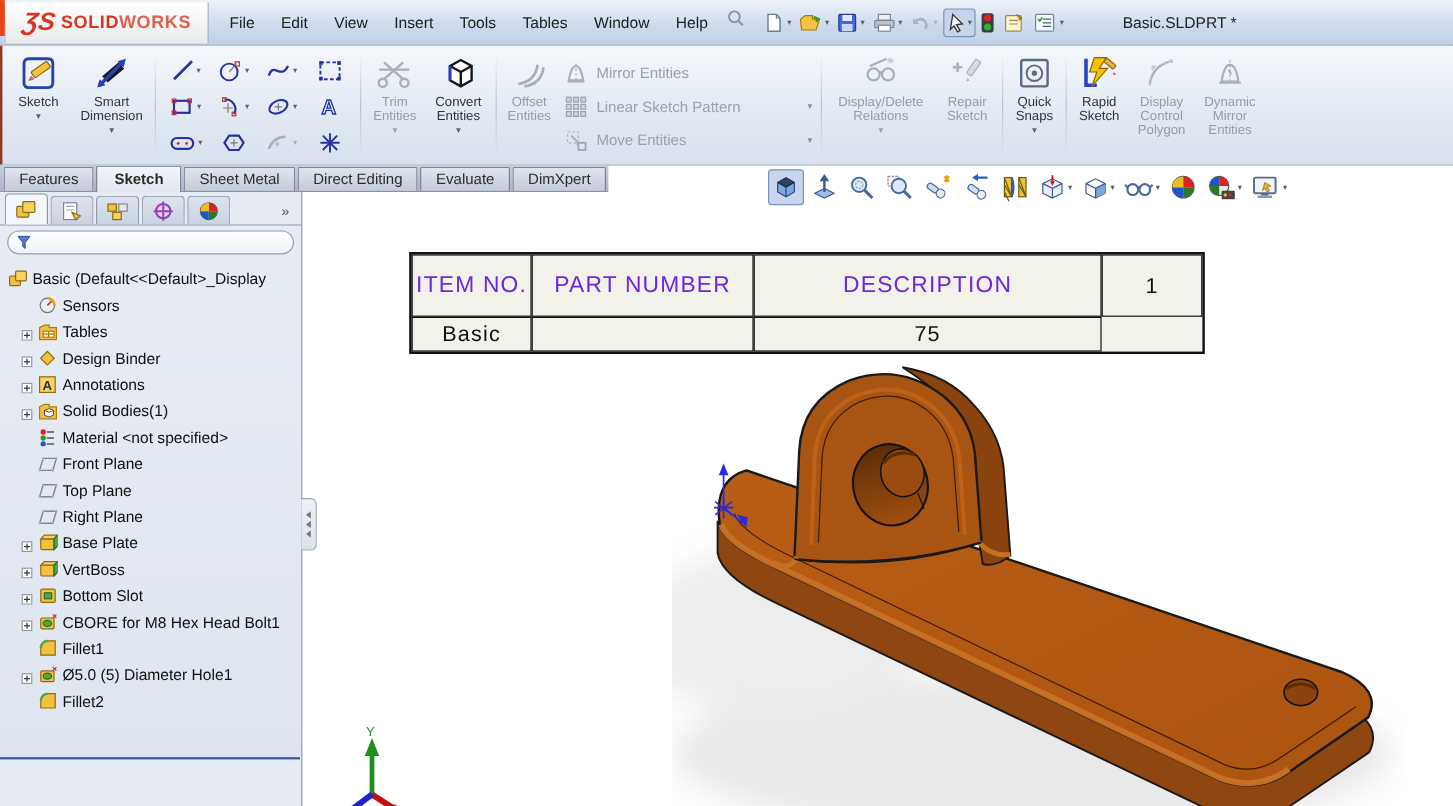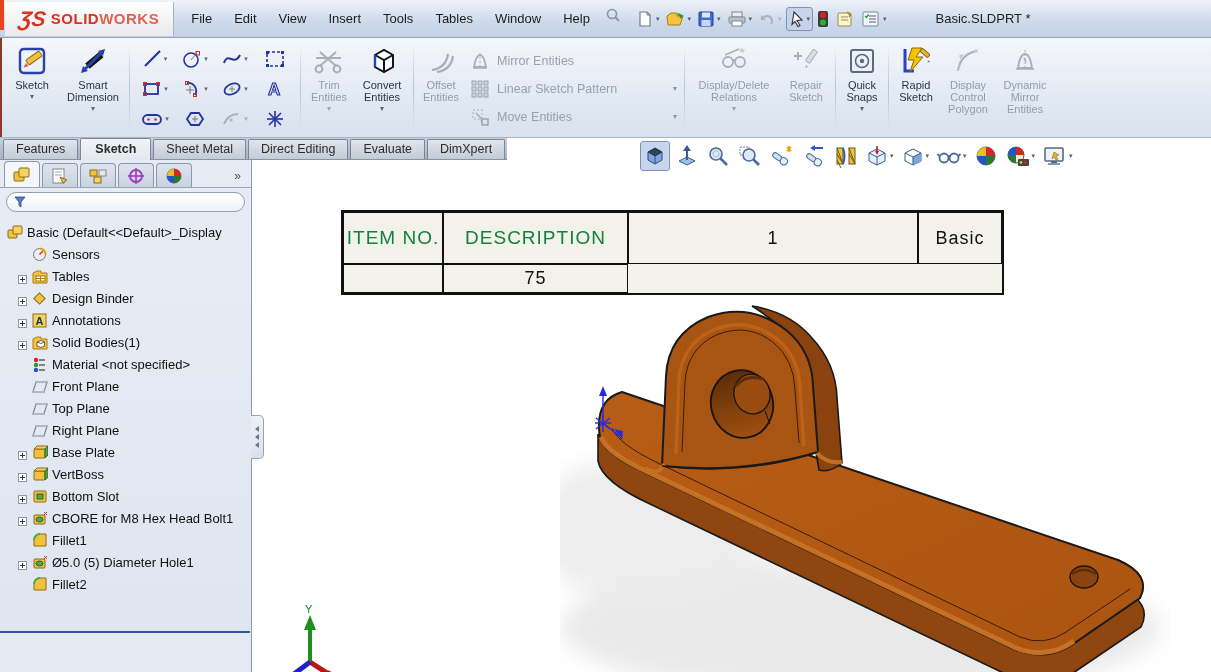--- a/index.html
+++ b/index.html
@@ -69,21 +69,21 @@
 
 .viewport{position:absolute;left:252px;top:160px;width:959px;height:512px;background:#fff;overflow:hidden;z-index:5}
 .vp-topfill{position:absolute;left:484px;top:138px;width:727px;height:22px;background:#fff;z-index:6}
 .headsup{position:absolute;left:640px;top:141px;height:30px;display:flex;align-items:center;gap:3px;z-index:22}
 .hbtn{display:flex;align-items:center;padding:2px;border-radius:3px}
 .hbtn .da{font-size:7px;color:#55616f;margin-left:1px}
 .hbtn.pressed{background:#c8d5ec;border:1px solid #7e93b8}
 
 .bom{position:absolute;left:89px;top:50px;border:2px solid #111;background:#f2f1ea;display:grid;grid-template-columns:100px 185px 290px 84px;grid-template-rows:52px 29px}
 .bom div{border:1px solid #111;display:flex;align-items:center;justify-content:center;text-align:center}
-.bom .hd{font-size:19px;letter-spacing:1px;line-height:1.05;color:#15803d}
+.bom .hd{font-size:19px;letter-spacing:1px;line-height:1.05;color:#6d28d9}
 .bom .dt{font-size:18px;letter-spacing:1px;color:#111}
 
 .partsvg{position:absolute;left:308px;top:140px;width:610px;height:372px}
 .triadsvg{position:absolute;left:24px;top:442px;width:70px;height:70px}
 </style>
 </head>
 <body>
 
 <div class="redstrip"></div>
 <div class="titlebar">
@@ -479,20 +479,21 @@
   <span class="cmtab">Direct Editing</span>
   <span class="cmtab">Evaluate</span>
   <span class="cmtab">DimXpert</span>
 </div>
 <div class="vp-topfill"></div>
 
 <div class="viewport">
 
   <div class="bom">
     <div class="hd">ITEM NO.</div>
+    <div class="hd">PART NUMBER</div>
     <div class="hd">DESCRIPTION</div>
     <div class="dt">1</div>
     <div class="dt">Basic</div>
     <div class="dt"></div>
     <div class="dt">75</div>
   </div>
 
   <svg class="partsvg" viewBox="560 300 610 372">
     <defs>
       <filter id="soft" x="-40%" y="-40%" width="180%" height="180%">

